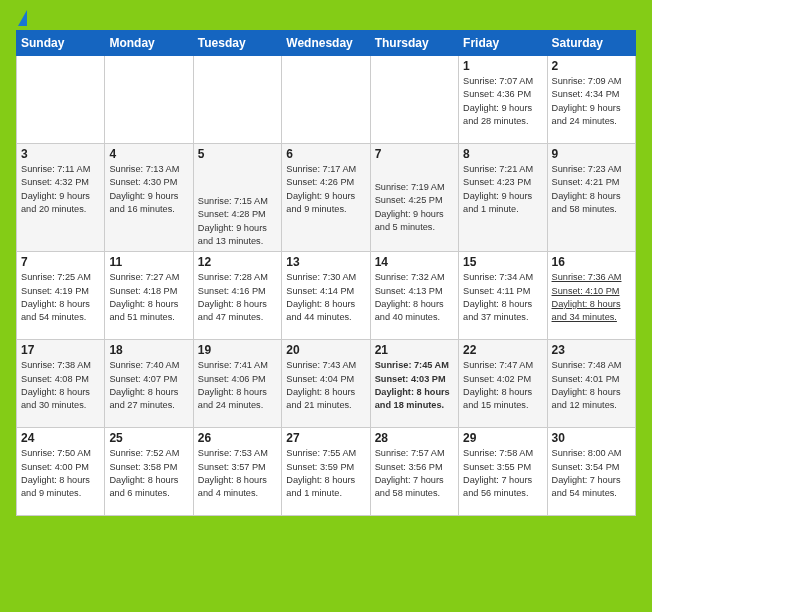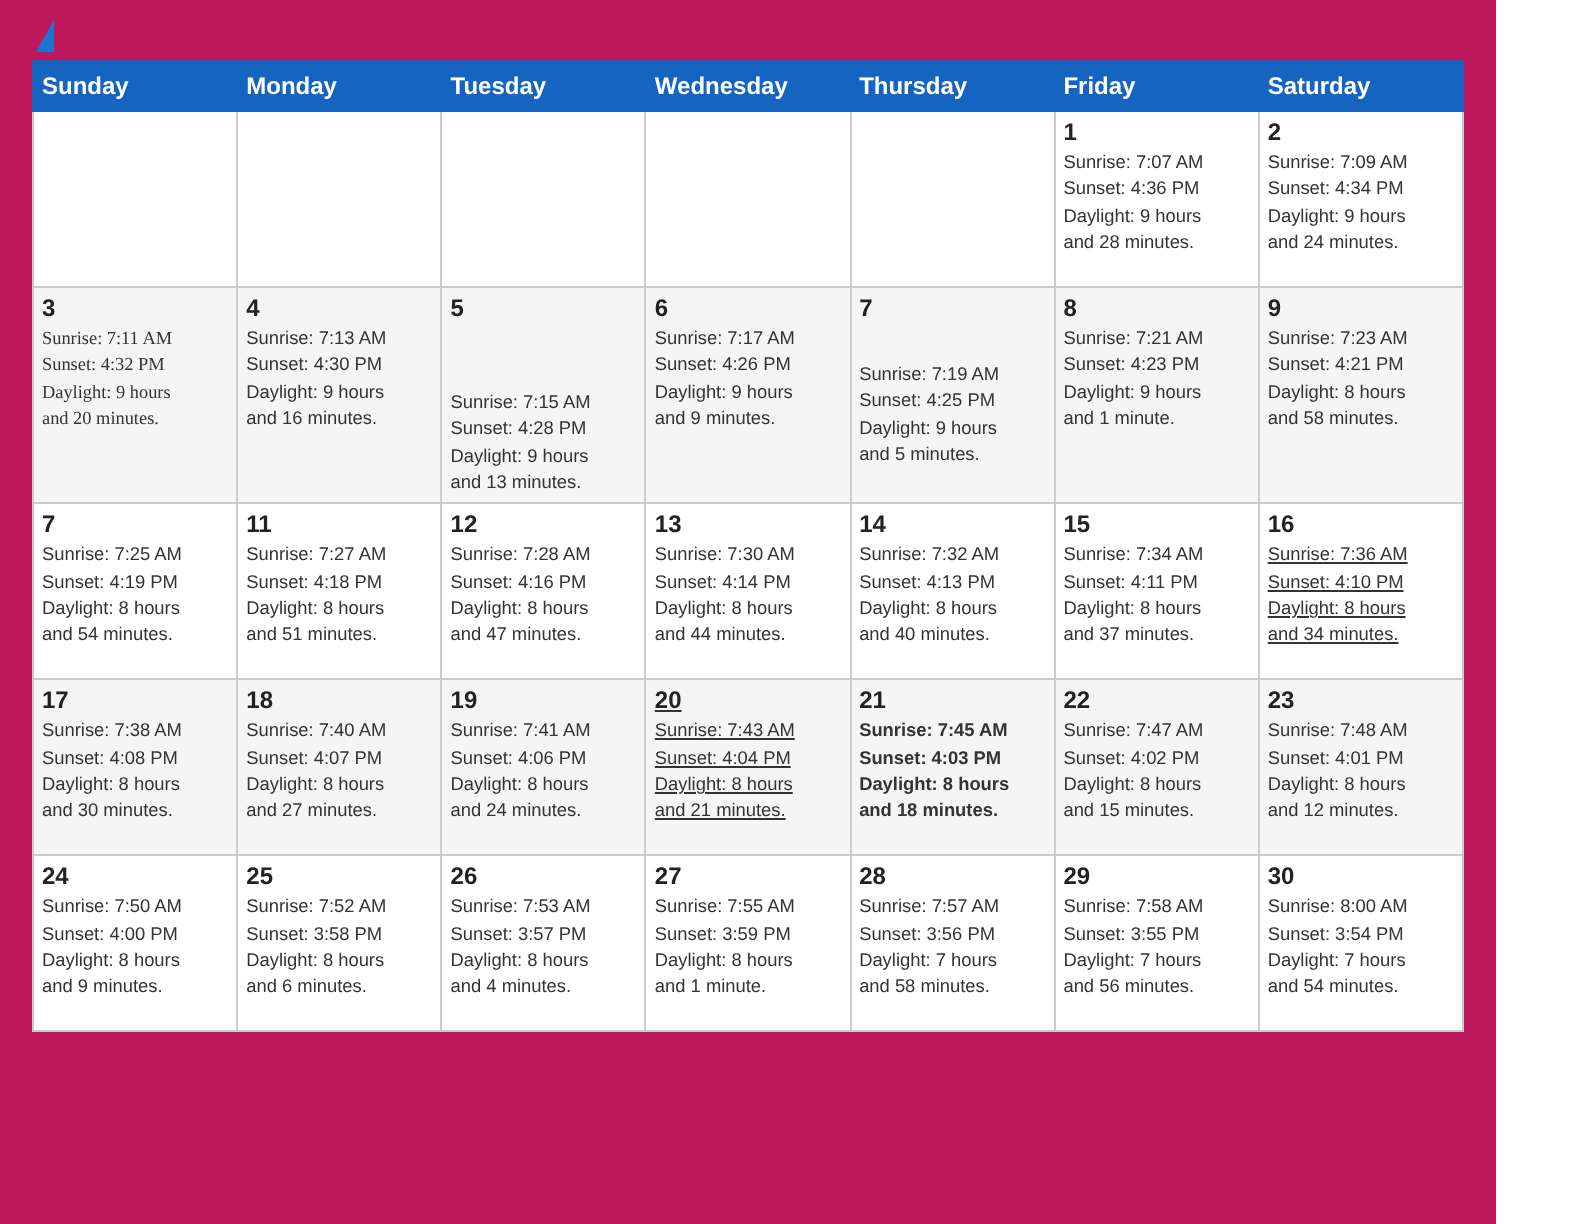--- a/index.html
+++ b/index.html
@@ -4,24 +4,24 @@
   <style>
     * { box-sizing: border-box; margin: 0; padding: 0; }
     body {
       font-family: Arial, sans-serif;
       background: #fff;
       width: 792px;
       height: 612px;
       overflow: hidden;
     }
     .page {
-      width: 748px;
+      width: 652px;
       min-height: 612px;
       padding: 10px 16px 10px 16px;
-      background: #be185d;
+      background: #84cc16;
     }
     .header {
       display: flex;
       align-items: flex-start;
       justify-content: space-between;
       margin-bottom: 6px;
     }
     .logo {
       display: flex;
       flex-direction: column;
@@ -128,21 +128,21 @@
             <span class="day-num">2</span>
             <div class="day-info" style="white-space: pre-line;">Sunrise: 7:09 AM
 Sunset: 4:34 PM
 Daylight: 9 hours
 and 24 minutes.</div>
           </td>
         </tr>
         <tr style="background: rgb(245, 245, 245);">
           <td style="background: rgb(245, 245, 245);">
             <span class="day-num">3</span>
-            <div class="day-info" style="white-space: pre-line; font-family: Liberation Serif, serif;">Sunrise: 7:11 AM
+            <div class="day-info" style="white-space: pre-line;">Sunrise: 7:11 AM
 Sunset: 4:32 PM
 Daylight: 9 hours
 and 20 minutes.</div>
           </td>
           <td style="background: rgb(245, 245, 245);">
             <span class="day-num">4</span>
             <div class="day-info" style="white-space: pre-line;">Sunrise: 7:13 AM
 Sunset: 4:30 PM
 Daylight: 9 hours
 and 16 minutes.</div>
@@ -249,21 +249,21 @@
 Daylight: 8 hours
 and 27 minutes.</div>
           </td>
           <td style="background: rgb(245, 245, 245);">
             <span class="day-num">19</span>
             <div class="day-info" style="white-space: pre-line;">Sunrise: 7:41 AM
 Sunset: 4:06 PM
 Daylight: 8 hours
 and 24 minutes.</div>
           </td>
-          <td style="background: rgb(245, 245, 245); text-decoration: underline;">
+          <td style="background: rgb(245, 245, 245);">
             <span class="day-num">20</span>
             <div class="day-info" style="white-space: pre-line;">Sunrise: 7:43 AM
 Sunset: 4:04 PM
 Daylight: 8 hours
 and 21 minutes.</div>
           </td>
           <td style="background: rgb(245, 245, 245); margin-top: 45px;">
             <span class="day-num">21</span>
             <div class="day-info" style="white-space: pre-line; font-weight: bold;">Sunrise: 7:45 AM
 Sunset: 4:03 PM

